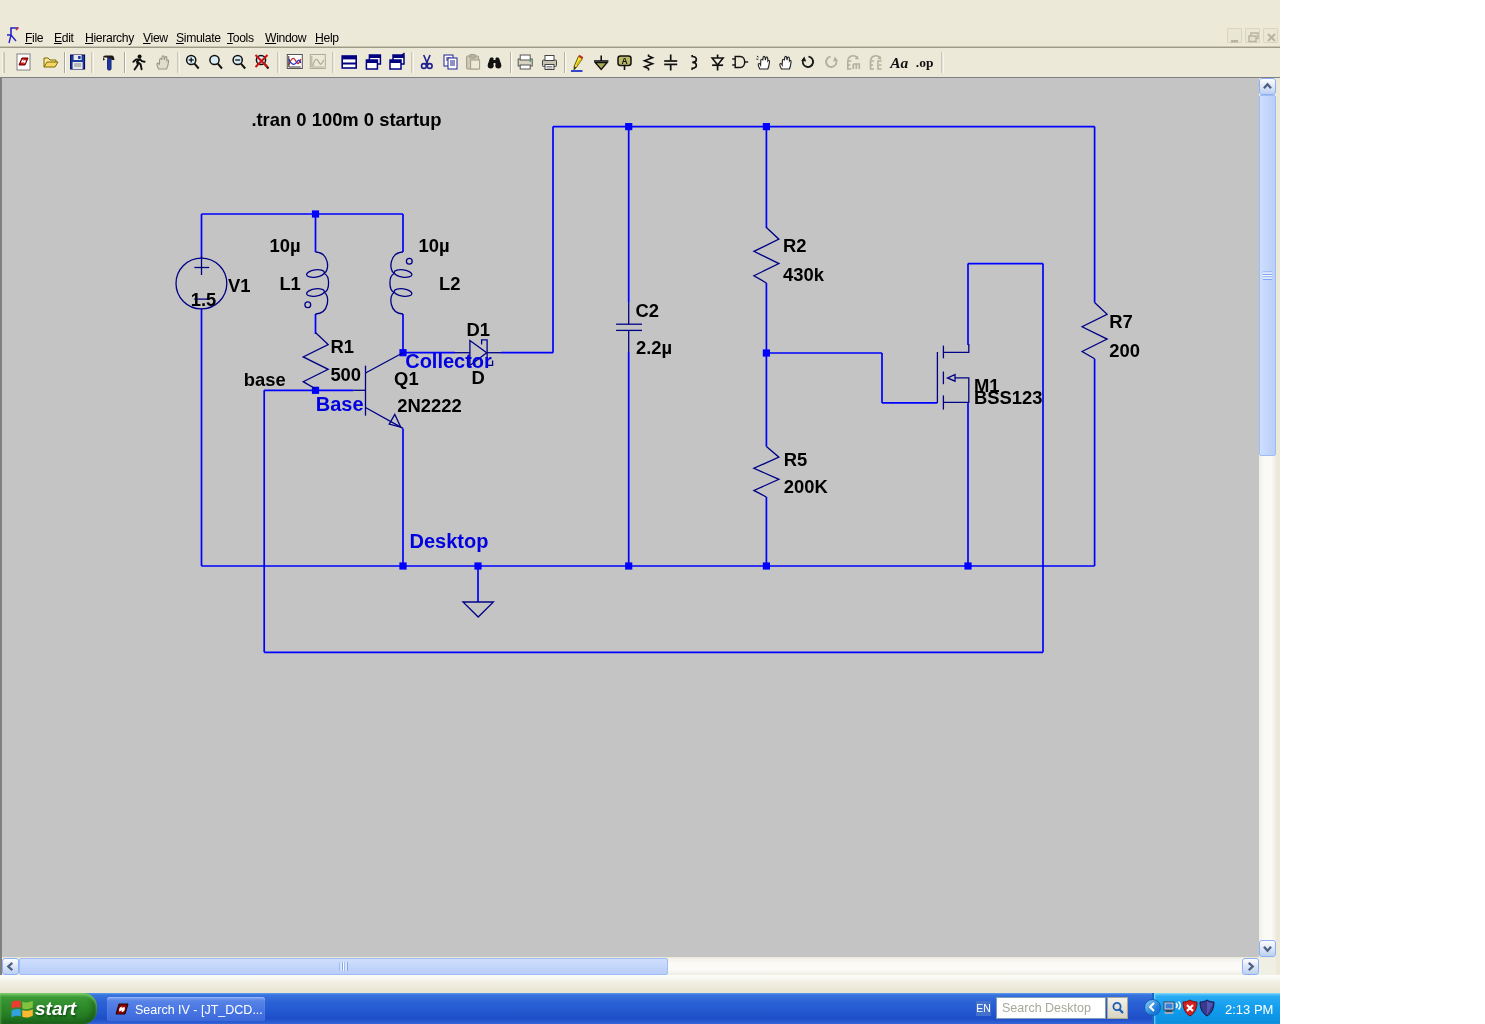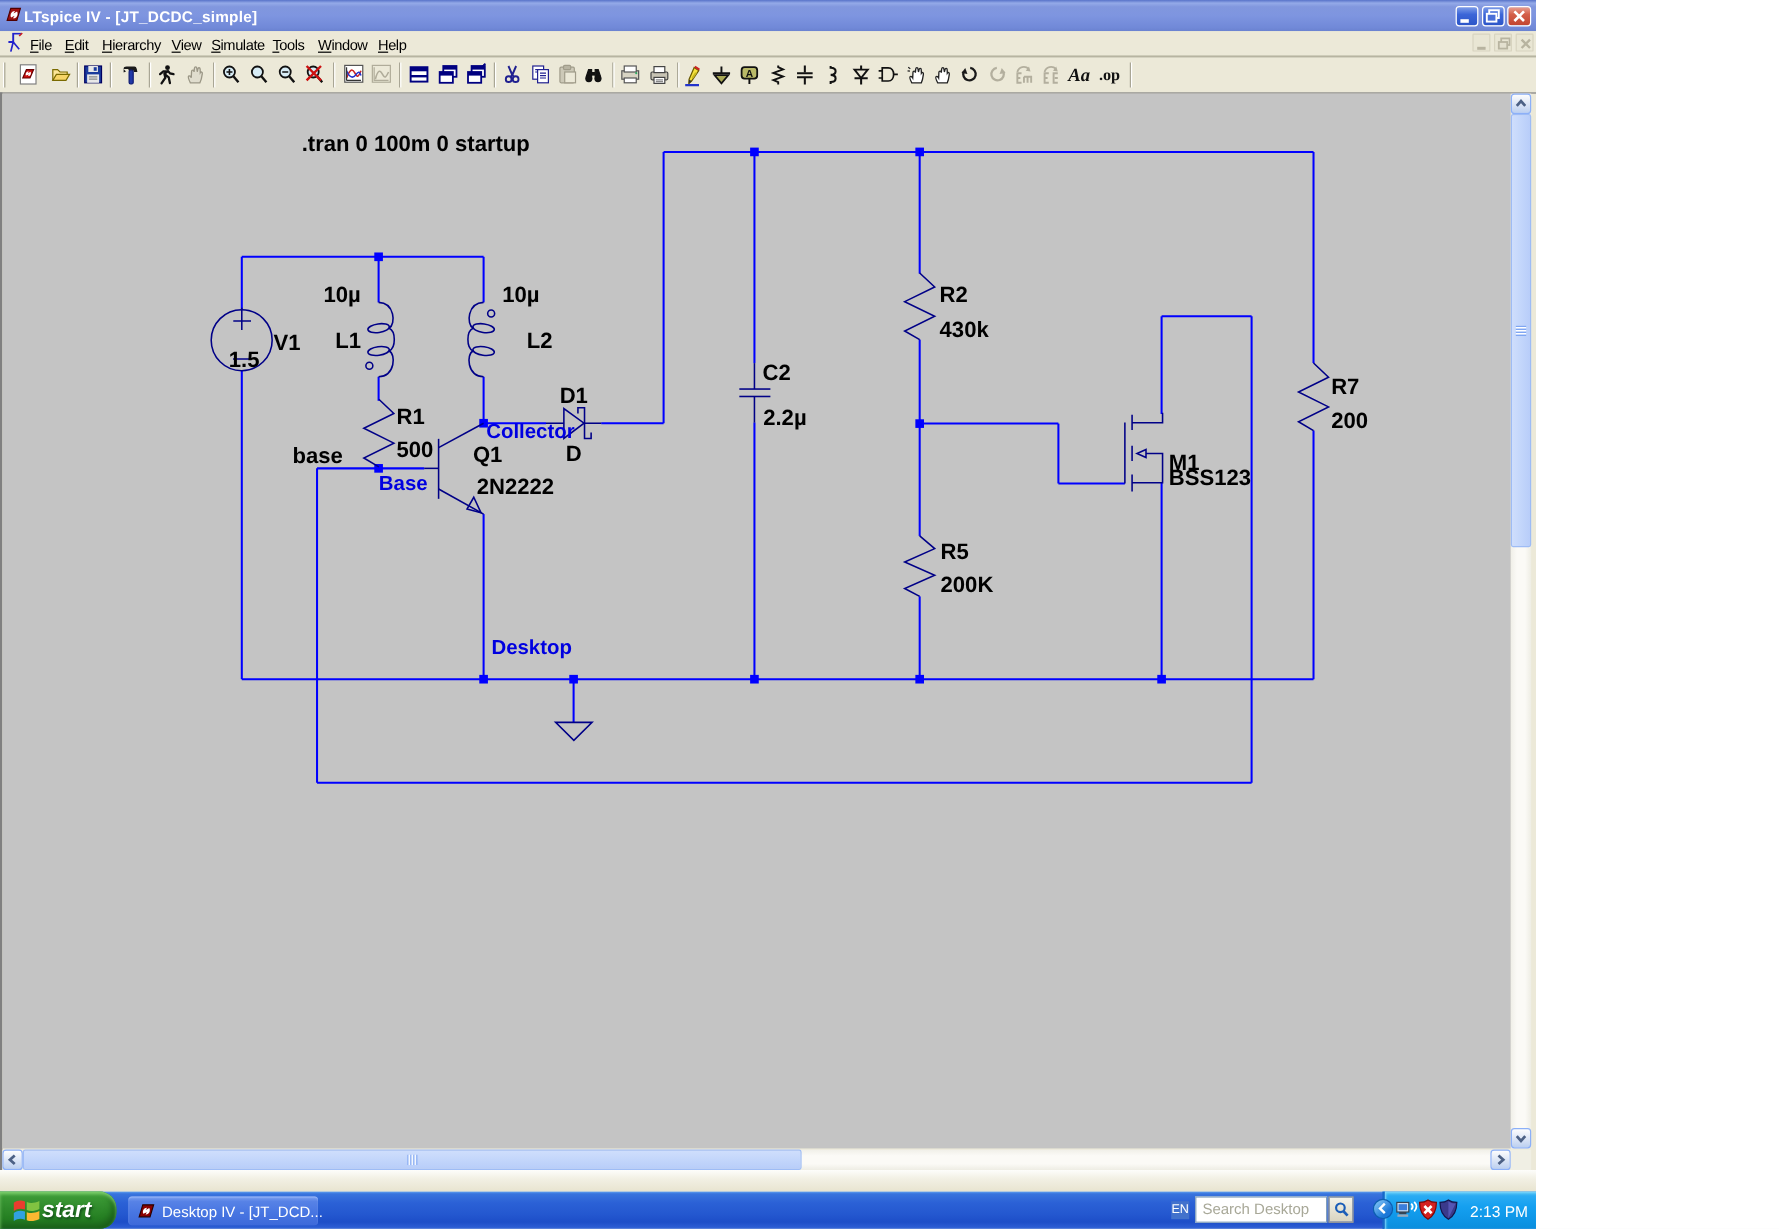--- a/index.html
+++ b/index.html
@@ -12,43 +12,26 @@
 #menubar{position:absolute;left:0;top:26px;width:1280px;height:20px;background:#ece9d8}
 #menuline{position:absolute;left:0;top:46px;width:1280px;height:2px;background:#ece9d8;border-top:1px solid #c8c5b2}
 .mi{position:absolute;top:31px;font-size:12.2px;letter-spacing:-0.35px;color:#000}
 .mi u{text-decoration:underline}
 #toolbar{position:absolute;left:0;top:48px;width:1280px;height:29px;background:#ece9d8}
 #client{position:absolute;left:0;top:77px;width:1280px;height:898px;background:#ece9d8}
 #schem{position:absolute;left:2px;top:78px;width:1257px;height:879px;background:#c4c4c4}
 #statusstrip{position:absolute;left:0;top:975px;width:1280px;height:18px;background:linear-gradient(180deg,#fdfdfb 0%,#f2f0e4 40%,#e8e4d0 100%)}
 #taskbar{position:absolute;left:0;top:993px;width:1280px;height:31px;background:linear-gradient(180deg,#60a0ef 0%,#3874dd 6%,#2b61d6 30%,#2458d0 60%,#1d4ec8 82%,#2a5bd2 94%,#3667d8 100%)}
 .tt{position:absolute;color:#000;font-weight:bold;font-size:18.4px;white-space:pre}
-.tb{position:absolute;color:#0000e0;font-weight:bold;font-size:17px;white-space:pre}
+.tb{position:absolute;color:#0000e0;font-weight:bold;font-size:20px;white-space:pre}
 </style>
 </head>
 <body>
 <div id="screen">
 
-<div id="titlebar">
- <svg style="position:absolute;left:4px;top:5px" width="15" height="15" viewBox="0 0 15 15">
-  <path d="M2 12 L5 2 L13 2 L10 12 Z" fill="#a01010" stroke="#500000" stroke-width="1"></path>
-  <path d="M5.2 9.5 C4 7 6 4 8.5 4.2 L7.2 6.2 L10.2 4.5 C11.5 7 10 10.5 6.8 10.2 L8.2 8.2 Z" fill="#fff"></path>
- </svg>
- <span id="titletext">LTspice IV - [JT_DCDC_simple]</span>
- <div style="position:absolute;left:1213px;top:5px;width:19px;height:17px;border-radius:3px;background:linear-gradient(180deg,#7d9ce8,#3c66d8 40%,#2c55c8);border:1px solid #fff"><svg width="17" height="15">
-          <rect x="3" y="10" width="7" height="3" fill="#fff"></rect>
-        </svg></div>
- <div style="position:absolute;left:1235px;top:5px;width:19px;height:17px;border-radius:3px;background:linear-gradient(180deg,#7d9ce8,#3c66d8 40%,#2c55c8);border:1px solid #fff"><svg width="17" height="15">
-          <rect x="5" y="2.5" width="8" height="6.5" fill="none" stroke="#fff" stroke-width="1.6"></rect>
-          <rect x="3" y="5.5" width="8" height="6.5" fill="#4a6fd8" stroke="#fff" stroke-width="1.6"></rect>
-        </svg></div>
- <div style="position:absolute;left:1256px;top:5px;width:20px;height:17px;border-radius:3px;background:linear-gradient(180deg,#e8a092,#d4604a 40%,#c24530);border:1px solid #fff"><svg width="18" height="15">
-          <path d="M5 3.5 L13 11.5 M13 3.5 L5 11.5" stroke="#fff" stroke-width="2.2"></path>
-        </svg></div>
-</div>
 
 <div id="menubar"></div>
     <svg class="mi" style="left:5px;top:27px" width="16" height="17" viewBox="0 0 16 17">
       <path d="M13 1 L6 1 L6 8 L2 8" stroke="#2222cc" stroke-width="1.6" fill="none"></path>
       <path d="M6 8 L11 14 M6 8 L4 16" stroke="#2222cc" stroke-width="1.4" fill="none"></path>
       <path d="M13.5 0.5 l-2.5 2.5" stroke="#cc2222" stroke-width="1.4"></path>
     </svg>
     <span class="mi" style="left:25px"><u>F</u>ile</span>
     <span class="mi" style="left:54px"><u>E</u>dit</span>
     <span class="mi" style="left:85px"><u>H</u>ierarchy</span>
@@ -466,21 +449,21 @@
 <path d="M12.3 13.2 C15.5 14.7 18.5 14.7 22.8 13.2 L22.8 19.8 C18.5 21.4 15.5 21.4 12.3 19.9 Z" fill="#fcb831"></path>
 </g>
     </svg>
     <span style="position:absolute;left:35px;top:998px;color:#fff;font-size:19px;font-weight:bold;font-style:italic;text-shadow:1px 2px 2px #14501a">start</span>
     <div style="position:absolute;left:107px;top:997px;width:158px;height:24px;border-radius:3px;
 background:linear-gradient(180deg,#7b9ff0 0%,#5782e6 18%,#4876e2 55%,#3d69da 100%);box-shadow:inset 0 1px 1px #9ab8f8"></div>
     <svg style="position:absolute;left:114px;top:1001px" width="16" height="16" viewBox="0 0 16 16">
       <path d="M2 13 L5 3 L14 3 L11 13 Z" fill="#8b0000" stroke="#2a0000"></path>
       <path d="M5.4 10.5 C4.4 8.3 5.8 5.3 8.6 5.4 L7.4 7.3 L10.4 5.7 C11.6 8 10.4 11.2 7.3 11 L8.4 9.2 Z" fill="#fff"></path>
     </svg>
-    <span style="position:absolute;left:135px;top:1003px;color:#fff;font-size:12.5px">Desktop IV - [JT_DCD...</span>
+    <span style="position:absolute;left:135px;top:1003px;color:#fff;font-size:12.5px">Search IV - [JT_DCD...</span>
     <div style="position:absolute;left:1153px;top:993px;width:127px;height:31px;
 background:linear-gradient(180deg,#4ec1f5 0%,#2aabf3 12%,#15a0f0 40%,#0f97e8 70%,#0a8edd 100%);box-shadow:inset 2px 1px 2px #8adcfc"></div>
     <div style="position:absolute;left:1152px;top:993px;width:1.5px;height:31px;background:#1668c8"></div>
     <div style="position:absolute;left:976px;top:1001px;width:15px;height:15px;background:#4272cc;color:#fff;font-size:10.5px;text-align:center;line-height:15px">EN</div>
     <div style="position:absolute;left:996px;top:997px;width:110px;height:22px;background:#fff;border:1px solid #7f9db9;color:#a8a898;font-size:12.5px;line-height:20px;padding-left:5px">Search Desktop</div>
     <div style="position:absolute;left:1107px;top:997px;width:21px;height:22px;background:linear-gradient(180deg,#f4f2e8,#d8d4c0);border:1px solid #aaa692"></div>
 <svg style="position:absolute;left:1111px;top:1001px" width="14" height="14" viewBox="0 0 14 14">
       <circle cx="6" cy="5.5" r="3.6" fill="none" stroke="#1c5eb8" stroke-width="1.8"></circle>
       <line x1="8.6" y1="8.4" x2="12" y2="12" stroke="#1c5eb8" stroke-width="2.2"></line>
     </svg>

